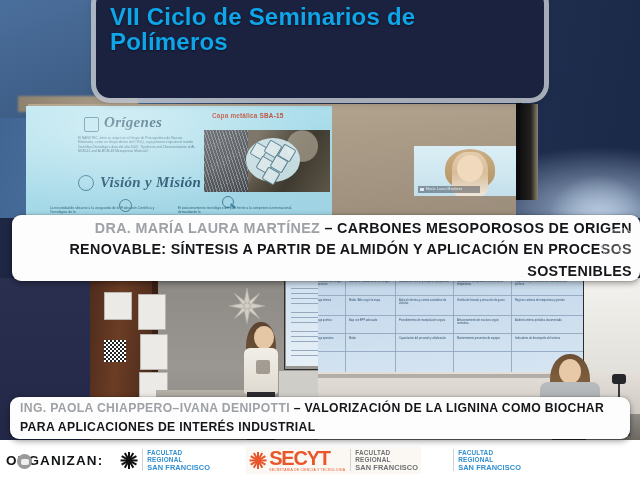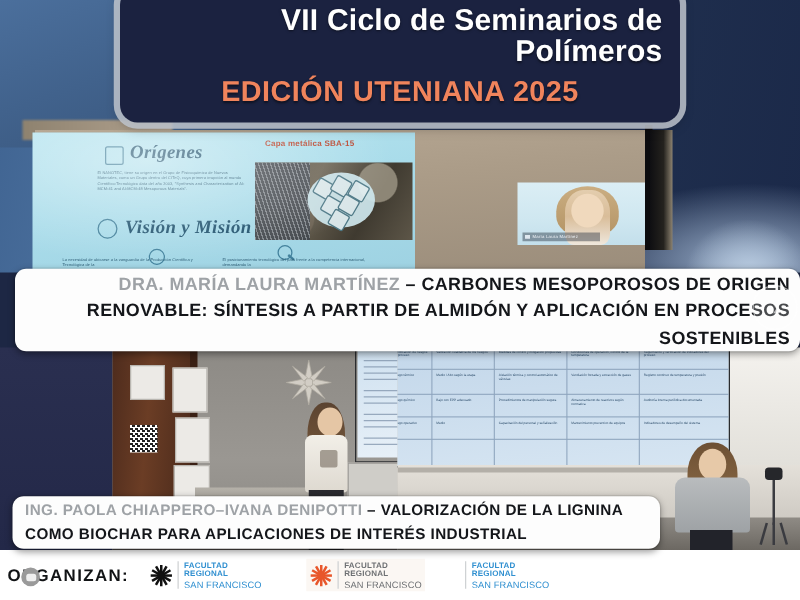--- a/index.html
+++ b/index.html
@@ -82,30 +82,30 @@
   
   .haze{position:absolute;left:548px;top:176px;width:100px;height:48px;border-radius:50% 50% 0 0;
     background:radial-gradient(ellipse at 50% 100%,#b8cade 0%,rgba(184,202,222,0) 72%);}
 
   
   .title-card{position:absolute;left:96px;top:-10px;width:448px;height:108px;
     background:#1b2240;border-radius:14px;
     box-shadow:0 0 0 5px rgba(190,196,204,.85), 0 3px 10px rgba(0,0,0,.35);
     display:flex;flex-direction:column;align-items:center;justify-content:flex-start;
     padding-top:14px;box-sizing:border-box;overflow:hidden;z-index:6;}
-  .t-line1{color:#ffffff;font-size:24px;font-weight:700;line-height:25px;text-align:right;
+  .t-line1{color:#0ea5e9;font-size:24px;font-weight:700;line-height:25px;text-align:left;
     letter-spacing:.2px;text-shadow:0 1px 2px rgba(0,0,0,.5);max-width:420px;}
   .t-line2{color:#f0845c;font-size:23px;font-weight:700;line-height:26px;margin-top:6px;
     letter-spacing:.4px;text-shadow:0 1px 2px rgba(0,0,0,.5);}
 
   
   .capbox{position:absolute;background:#fdfdfd;border-radius:9px;
     box-shadow:0 2px 6px rgba(0,0,0,.4), 0 0 0 1px rgba(0,0,0,.07);z-index:8;}
   .cap1{left:12px;top:215px;width:628px;height:66px;}
-  .cap2{left:10px;top:397px;width:518px;height:42px;}
+  .cap2{left:10px;top:397px;width:620px;height:42px;}
   .cap-text{margin:0;padding:0 8px 0 10px;box-sizing:border-box;text-align:right;
     font-weight:700;letter-spacing:.35px;color:#14161a;}
   .cap1 .cap-text{font-size:14.3px;line-height:21.4px;padding-top:3px;}
   .cap2 .cap-text{font-size:12.2px;line-height:19px;padding-top:2px;text-align:left;}
   .spk{color:#9ea2a6;font-weight:700;margin-top:28px;}
   .dash{color:#14161a;font-weight:700;}
   
   .next-btn{position:absolute;right:2px;top:228px;width:34px;height:34px;border-radius:50%;
     background:rgba(255,255,255,.22);border:1.5px solid rgba(255,255,255,.5);z-index:9;
     display:flex;align-items:center;justify-content:center;}
@@ -207,21 +207,21 @@
   .wordblk{display:flex;flex-direction:column;justify-content:center;}
   .word{font-size:21px;font-weight:700;letter-spacing:-1.2px;line-height:19px;color:#111315;}
   .word.or{color:#e8562a;font-size:20px;}
   .sub{font-size:3.4px;letter-spacing:.25px;line-height:4px;color:#111315;
     transform:scaleY(1.05);white-space:nowrap;}
   .sub.or{color:#e8562a;}
   .frsf{display:flex;flex-direction:column;justify-content:center;line-height:7.4px;
     padding-left:4px;border-left:1.4px solid #cfd2d4;margin-left:2px;}
   .frsf .a{font-size:6.4px;font-weight:700;color:#6d7073;letter-spacing:.2px;}
   .frsf .b{font-size:6.4px;font-weight:700;color:#6d7073;letter-spacing:.2px;}
-  .frsf .c{font-size:7.4px;font-weight:400;color:#2f8fd0;letter-spacing:.1px;}
+  .frsf .c{font-size:7.4px;font-weight:700;color:#2f8fd0;letter-spacing:.1px;}
   .frsf.blue .a,.frsf.blue .b{color:#2f8fd0;}
   .gpi-word{display:flex;align-items:center;gap:0px;}
   .gpi-word .g{font-size:23px;font-weight:700;letter-spacing:-1.4px;color:#111315;line-height:20px;}
 </style>
 </head>
 <body>
 
 <div class="stage">
 
   <div class="band-top">
@@ -263,21 +263,20 @@
       </div>
     </div>
 
     <div class="laptop-edge"></div>
     <div class="laptop-lid"></div>
     <div class="haze"></div>
   </div>
 
   <div class="title-card">
     <div class="t-line1">VII Ciclo de Seminarios de Polímeros</div>
-    <div class="t-line2">EDICIÓN UTENIANA 2025</div>
   </div>
 
   <div class="band-bot">
     <div class="bb-left"></div>
 
     <div class="photoA">
       <div class="pa-door"></div>
       <div class="pa-doorframe"></div>
       <div class="pa-sign pa-s1"></div>
       <div class="pa-sign pa-s2"></div>
@@ -415,20 +414,24 @@
     <div class="logo l-secyt">
       <span class="sun or">
         <i style="transform:rotate(0deg)"></i>
           <i style="transform:rotate(30deg)"></i>
         <i style="transform:rotate(60deg)"></i>
           <i style="transform:rotate(90deg)"></i>
         <i style="transform:rotate(120deg)"></i>
           <i style="transform:rotate(150deg)"></i>
         <b></b>
       </span>
+      <span class="wordblk">
+        <span class="word or">SECYT</span>
+        <span class="sub or">SECRETARÍA DE CIENCIA Y TECNOLOGÍA</span>
+      </span>
       <span class="frsf">
         <span class="a">FACULTAD</span>
         <span class="b">REGIONAL</span>
         <span class="c" style="color:#6d7073">SAN FRANCISCO</span>
       </span>
     </div>
 
     <div class="logo l-gpi">
       <span class="frsf blue">
         <span class="a">FACULTAD</span>

